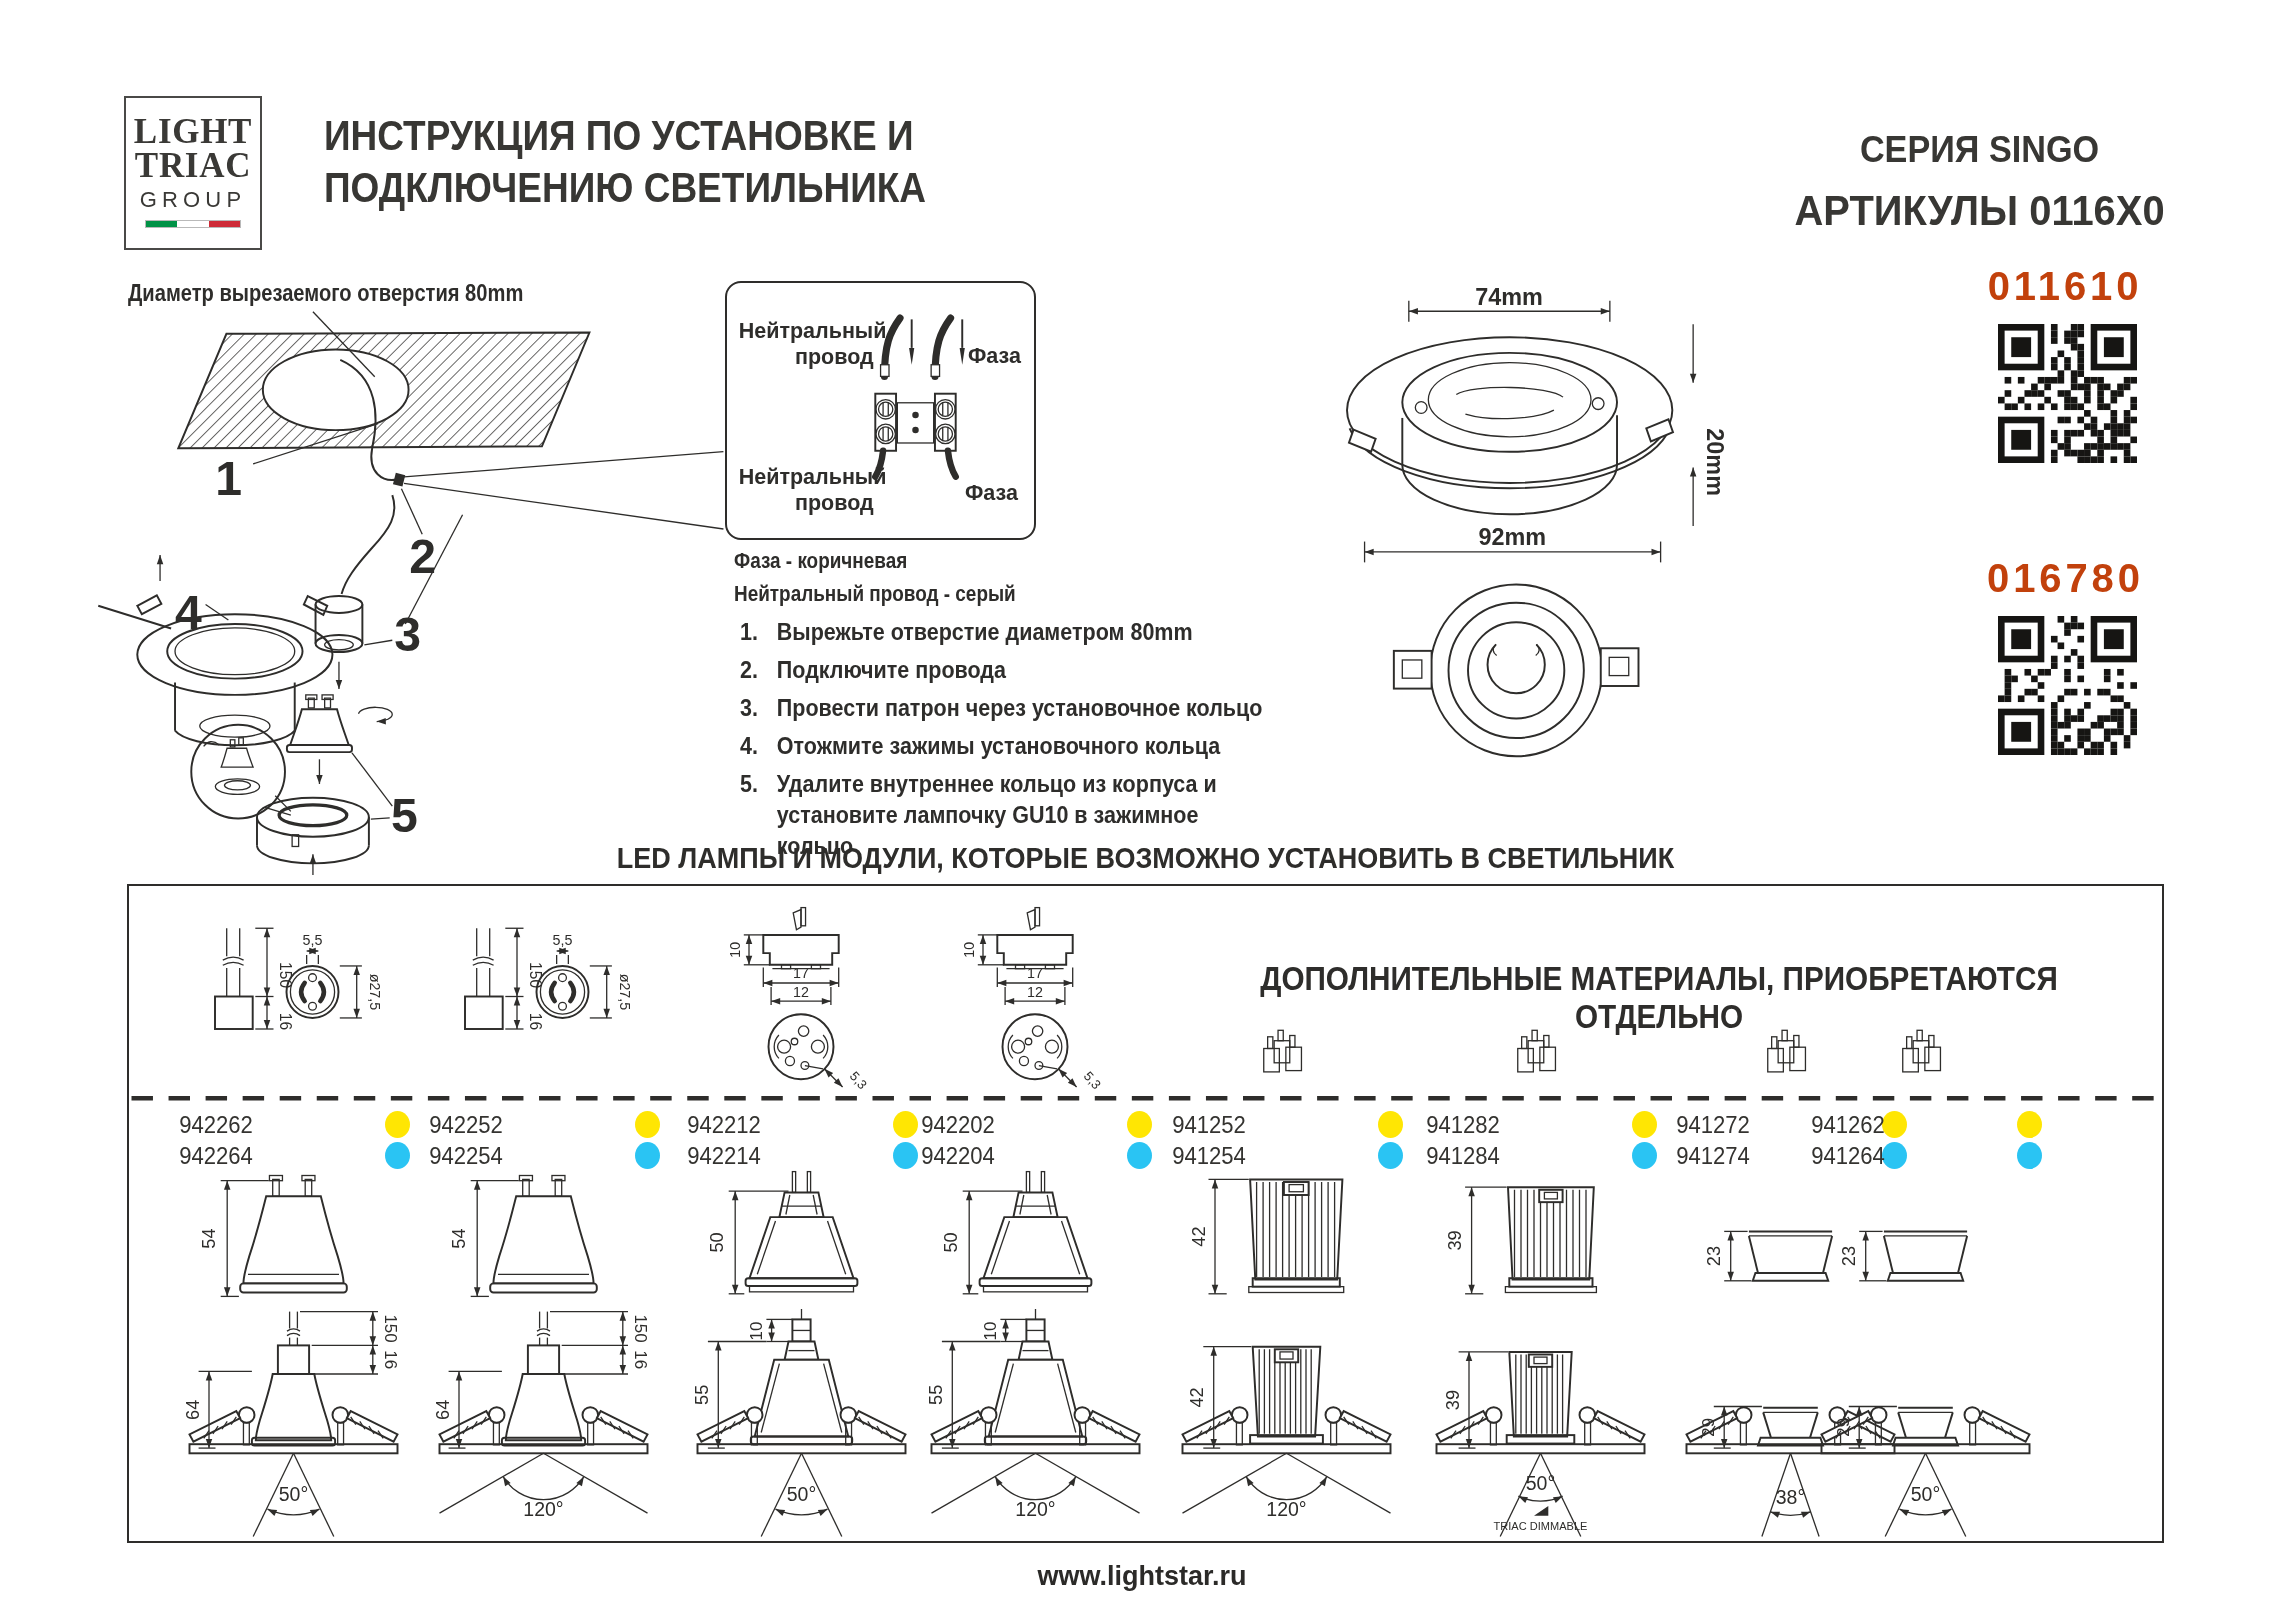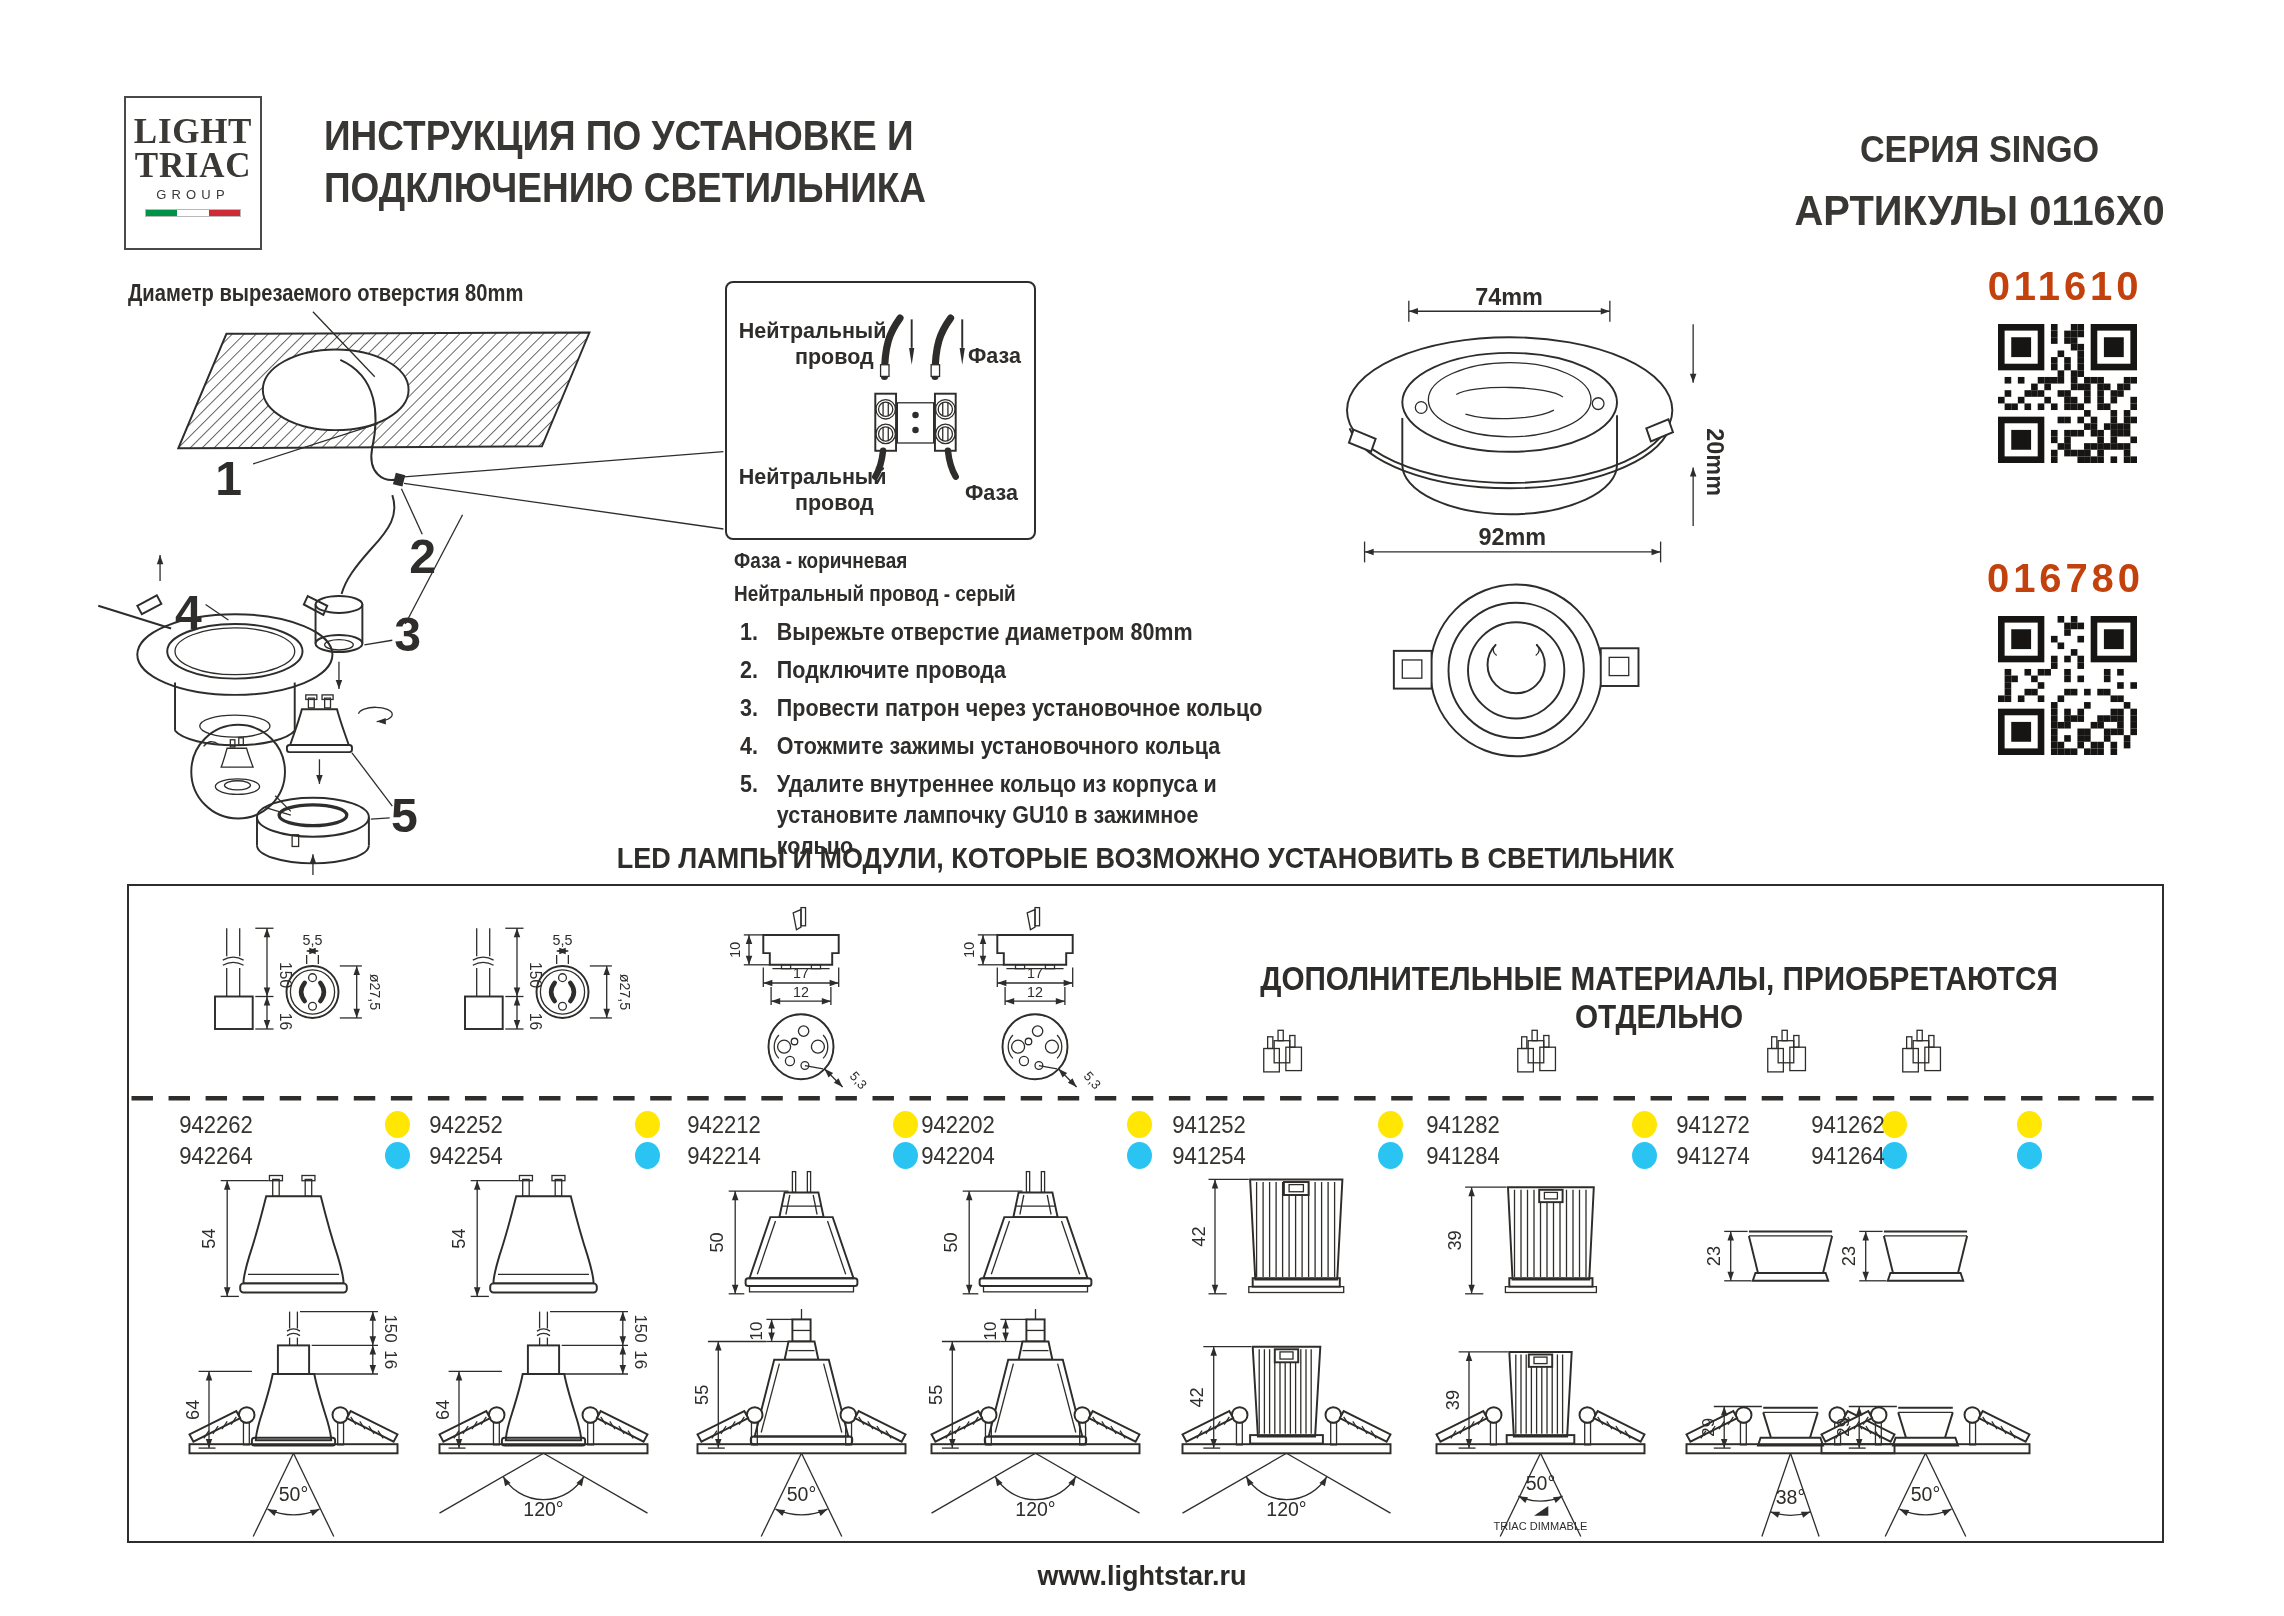--- a/index.html
+++ b/index.html
@@ -19,31 +19,31 @@
   svg .ln{stroke:var(--ink);fill:none;stroke-width:3;}
   svg .ln2{stroke:var(--ink);fill:none;stroke-width:2;}
   svg .thick{stroke:var(--ink);fill:none;stroke-width:5;}
   svg .fillw{fill:#ffffff;stroke:var(--ink);stroke-width:3;}
   svg .dim{stroke:var(--ink);fill:none;stroke-width:2;}
   svg text{fill:var(--ink);font-family:"Liberation Sans",sans-serif;}
   svg .num{font-weight:bold;font-size:74px;}
   
   .logo-box{left:124px;top:96px;width:138px;height:154px;border:2px solid #4a4947;text-align:center;box-sizing:border-box;padding-top:17px;}
   .logo-light,.logo-star{font-family:"Liberation Serif",serif;font-weight:bold;font-size:35px;line-height:0.98;letter-spacing:0.7px;color:#3a3936;}
-  .logo-group{font-size:13px;letter-spacing:5.2px;margin-top:3.9px;color:#3a3936;}
+  .logo-group{font-size:22px;letter-spacing:5.2px;margin-top:3.9px;color:#3a3936;}
   .flag{width:96px;height:8.5px;margin:6.5px auto 0;display:flex;border:0.7px solid #b9b9b9;box-sizing:border-box;}
   .flag span{flex:1;}
   
   .title{left:324px;top:109px;font-size:43px;font-weight:bold;line-height:1.22;color:#383734;}
   .hdr-right{right:119px;top:129px;text-align:center;color:#383734;}
   .series{font-size:36px;font-weight:bold;transform:scaleX(0.95);transform-origin:right top;}
   .articles{font-size:42px;font-weight:bold;margin-top:15.6px;transform:scaleX(0.95);transform-origin:right top;}
   .hole-note{left:128px;top:280px;font-size:23.4px;font-weight:bold;}
   
-  .callout{left:725px;top:281px;width:311px;height:259px;border:2.6px solid var(--ink);border-radius:8px;box-sizing:border-box;}
+  .callout{left:725px;top:281px;width:311px;height:259px;border:2.6px solid var(--ink);border-radius:16px;box-sizing:border-box;}
   .wlabel{position:absolute;font-size:21.5px;font-weight:bold;line-height:1.22;}
   .wire-legend{left:734px;top:544px;font-size:22px;font-weight:bold;line-height:1.5;}
   
   .steps{left:740px;top:617px;width:651px;transform:scaleX(0.92);transform-origin:left top;}
   .step{display:flex;font-size:23.4px;font-weight:bold;line-height:1.32;margin-bottom:7.2px;}
   .step .n{width:40px;flex:none;}
   .step .t{flex:1;}
   
   .pcode{left:1987px;width:156px;text-align:center;font-size:40px;font-weight:bold;letter-spacing:3.9px;color:#c2410c;}
   

